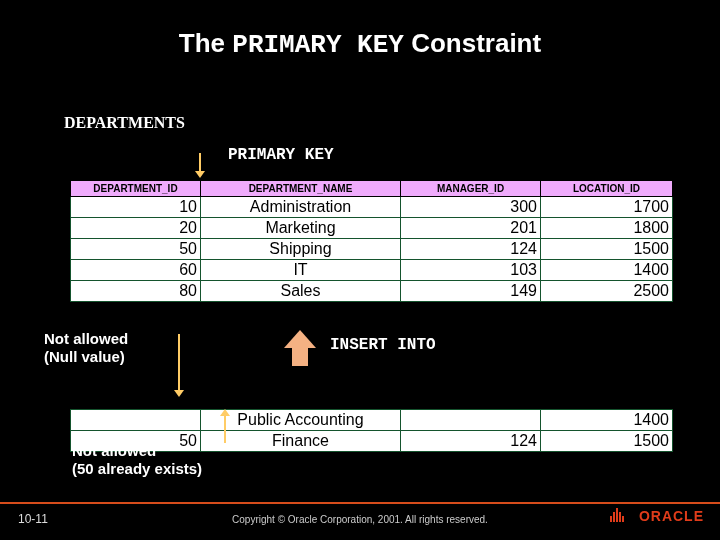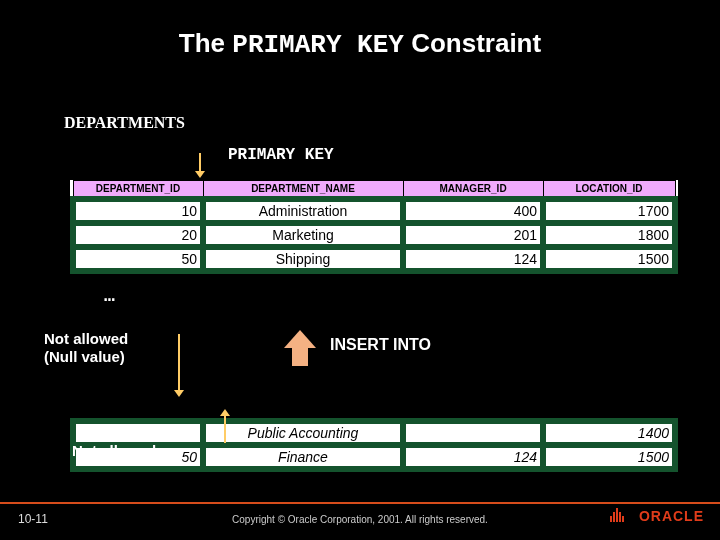--- a/index.html
+++ b/index.html
@@ -84,36 +84,36 @@
     background: #f0abfc;
     font-weight: bold;
     font-size: 10px;
     border: 1px solid #000;
     text-align: center;
     padding: 2px 2px;
     white-space: nowrap;
     overflow: hidden;
   }
   .db-table td {
-    border: 6px solid #14532d;
+    border: 1px solid #14532d;
     padding: 1px 3px;
     height: 14px;
-    font-size: 14px;
+    font-size: 16px;
     white-space: nowrap;
     overflow: hidden;
   }
   .db-table td.num {
     text-align: right;
   }
   .db-table td.txt {
     text-align: center;
   }
 
   #tbl1 { left: 70px; top: 180px; width: 602px; }
-  #tbl2 { left: 70px; top: 418px; width: 602px; font-style: italic; }
+  #tbl2 { left: 70px; top: 409px; width: 602px; }
 
   .ellipsis {
     position: absolute;
     left: 104px;
     top: 286px;
     color: #fff;
     font-family: "Courier New", monospace;
     font-weight: bold;
     font-size: 18px;
     letter-spacing: 3px;
@@ -148,21 +148,21 @@
     border-right: 5px solid transparent;
     border-top: 7px solid #ffcc66;
   }
   .notallowed1 .arrow .shaft { height: 57px; }
   .notallowed1 .arrow .head { top: 56px; }
 
   .insert-label {
     position: absolute;
     left: 330px;
     top: 336px;
-    font-family: Liberation Sans, sans-serif;
+    font-family: Liberation Mono, monospace;
     font-weight: bold;
     font-size: 16px;
     color: #fff;
   }
   .big-arrow-up {
     position: absolute;
     left: 284px;
     top: 330px;
   }
   .big-arrow-up .head {
@@ -287,34 +287,46 @@
         <th>DEPARTMENT_ID</th>
         <th>DEPARTMENT_NAME</th>
         <th>MANAGER_ID</th>
         <th>LOCATION_ID</th>
       </tr>
     </thead>
     <tbody>
       <tr>
         <td class="num">10</td>
         <td class="txt">Administration</td>
-        <td class="num">400</td>
+        <td class="num">300</td>
         <td class="num">1700</td>
       </tr>
       <tr>
         <td class="num">20</td>
         <td class="txt">Marketing</td>
         <td class="num">201</td>
         <td class="num">1800</td>
       </tr>
       <tr>
         <td class="num">50</td>
         <td class="txt">Shipping</td>
         <td class="num">124</td>
         <td class="num">1500</td>
+      </tr>
+      <tr>
+        <td class="num">60</td>
+        <td class="txt">IT</td>
+        <td class="num">103</td>
+        <td class="num">1400</td>
+      </tr>
+      <tr>
+        <td class="num">80</td>
+        <td class="txt">Sales</td>
+        <td class="num">149</td>
+        <td class="num">2500</td>
       </tr>
     </tbody>
   </table>
 
   <div class="ellipsis">…</div>
 
   <div class="notallowed1">
     <span>Not allowed</span><br>
     <span>(Null value)</span>
     <div class="arrow thin-arrow">
@@ -347,20 +359,21 @@
         <td class="num">50</td>
         <td class="txt">Finance</td>
         <td class="num">124</td>
         <td class="num">1500</td>
       </tr>
     </tbody>
   </table>
 
   <div class="notallowed2">
     <span>Not allowed</span><br>
+    <span>(50 already exists)</span>
     <div class="arrow thin-arrow">
       <div class="shaft"></div>
         <div class="head-up"></div>
     </div>
   </div>
 
   <div class="footer">
     <div class="bar1"></div>
     <div class="bar2">
       <div class="pagenum">10-11</div>

